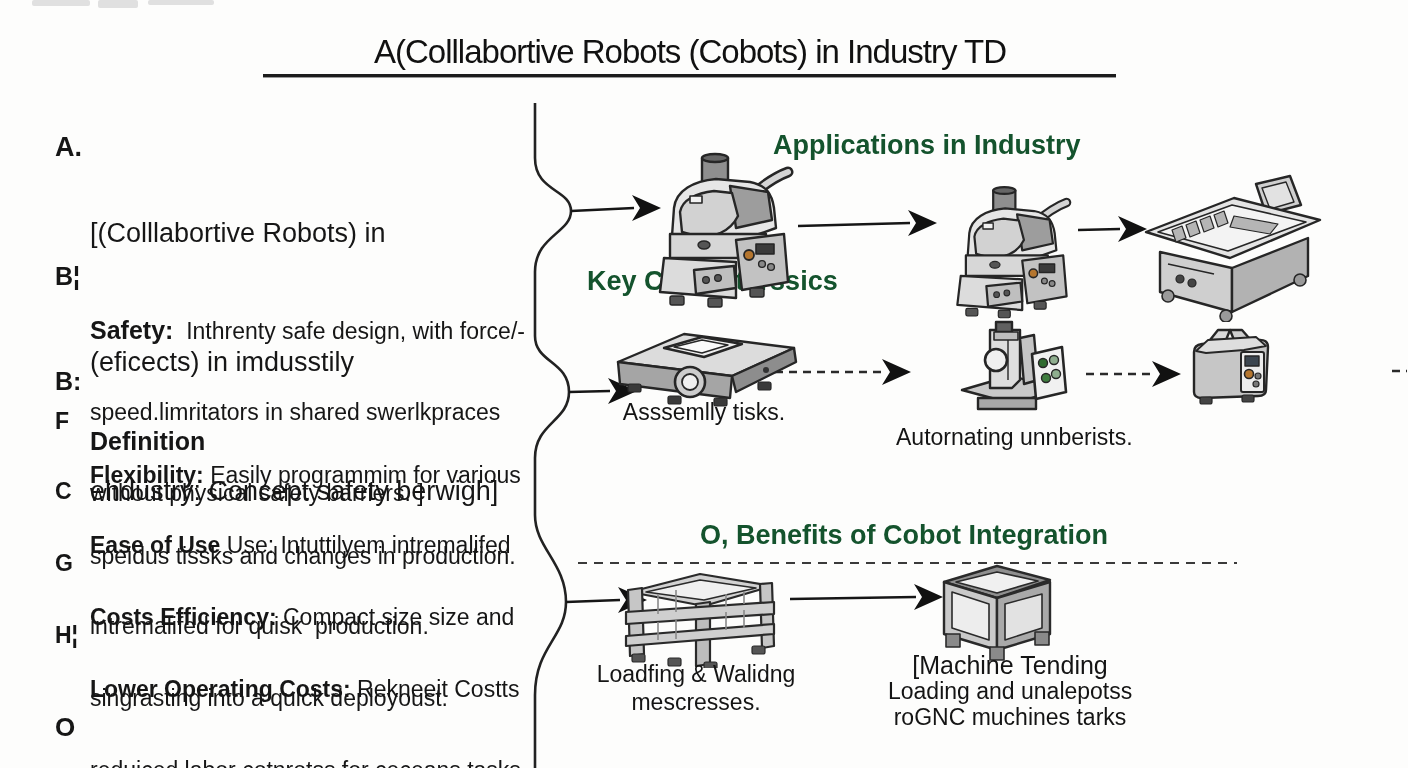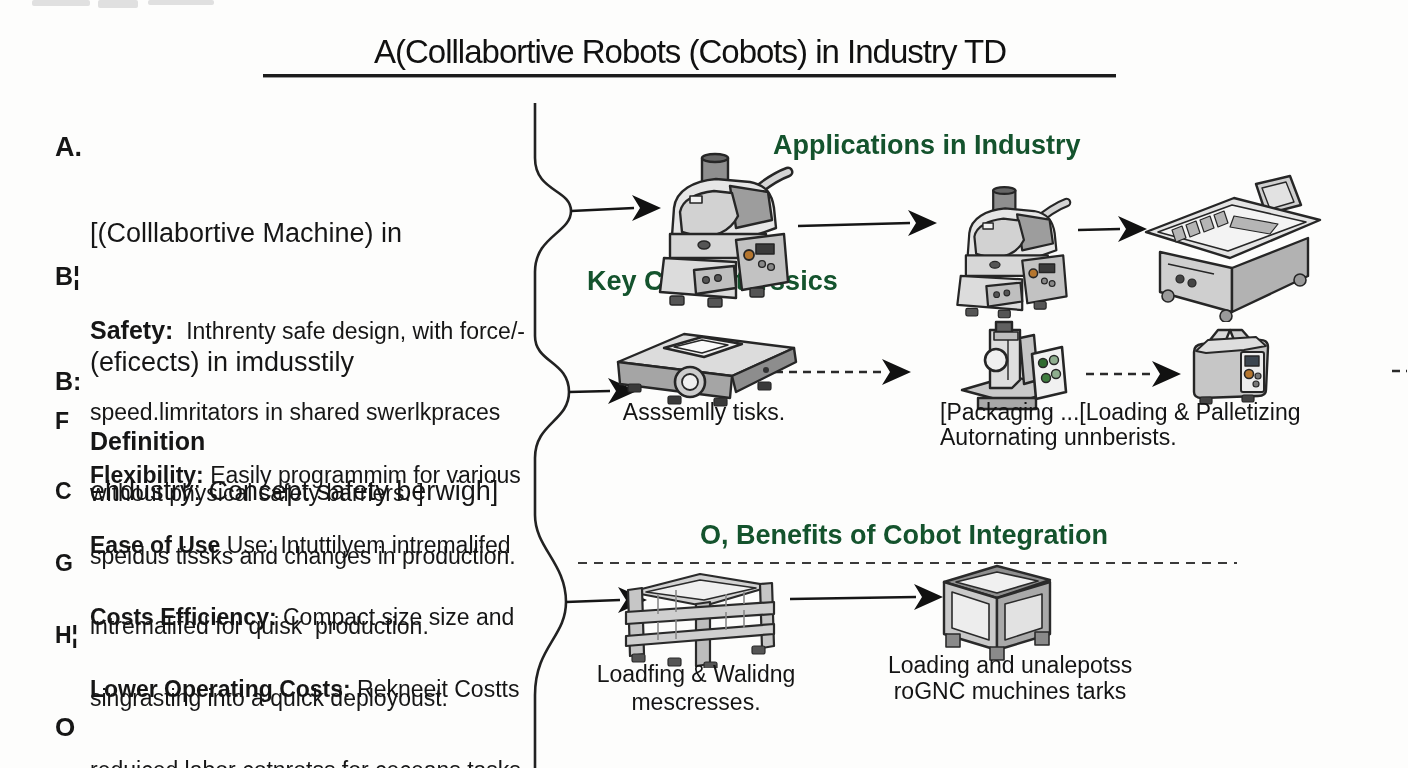--- a/index.html
+++ b/index.html
@@ -39,21 +39,21 @@
   <div class="abs artifact" style="left:32px;top:0;width:58px;"></div>
   <div class="abs artifact" style="left:98px;top:0;width:40px;height:8px;"></div>
   <div class="abs artifact" style="left:148px;top:0;width:66px;height:5px;"></div>
 
   <div class="abs title">A(Colllabortive Robots (Cobots) in Industry TD</div>
   <div class="abs title-underline"></div>
 
   <div class="abs item fs-a" style="top:126px;">
     <div class="lbl">A.</div>
     <div class="txt">
-      <div><span class="b"></span><span>[(Colllabortive Machine) in</span></div>
+      <div><span class="b"></span><span>[(Colllabortive Robots) in</span></div>
       <div>(eficects) in imdusstily</div>
       <div>ehdustry: Concept safety berwigh]</div>
     </div>
   </div>
 
   <div class="abs item fs-n" style="top:263px;">
     <div class="lbl" style="font-size:25px;">B¦</div>
     <div class="txt">
       <div><span class="b" style="font-size:25px;">Safety:</span><span>  Inthrenty safe design, with force/-</span></div>
       <div>speed.limritators in shared swerlkpraces</div>
@@ -307,26 +307,26 @@
       <rect x="10" y="78" width="14" height="13" fill="#8a8a8a" stroke-width="1.6"></rect>
       <rect x="54" y="91" width="14" height="13" fill="#8a8a8a" stroke-width="1.6"></rect>
       <rect x="99" y="76" width="14" height="13" fill="#8a8a8a" stroke-width="1.6"></rect>
     </g>
   </svg>
 
   <div class="abs cap" style="left:606px;top:399px;width:196px;">
     <div>Asssemlly tisks.</div>
   </div>
 
-  <div class="abs cap" style="left:940px;top:399px;text-align:left;">[Packaging ...[Loading &amp; Palletizing</div>
-  <div class="abs cap" style="left:896px;top:424px;text-align:left;margin-left:44px;">Autornating unnberists.</div>
+  <div class="abs cap" style="left:896px;top:424px;text-align:left;">Autornating unnberists.</div>
 
   <div class="abs cap" style="left:595px;top:660px;width:202px;line-height:28px;">
     <div>Loadfing &amp; Walidng</div>
     <div>mescresses.</div>
   </div>
 
   <div class="abs cap" style="left:888px;top:652px;width:244px;">
+    <div style="font-size:25px;">[Machine Tending</div>
     <div>Loading and unalepotss</div>
     <div>roGNC muchines tarks</div>
   </div>
 
 </div>
 
 </body></html>

